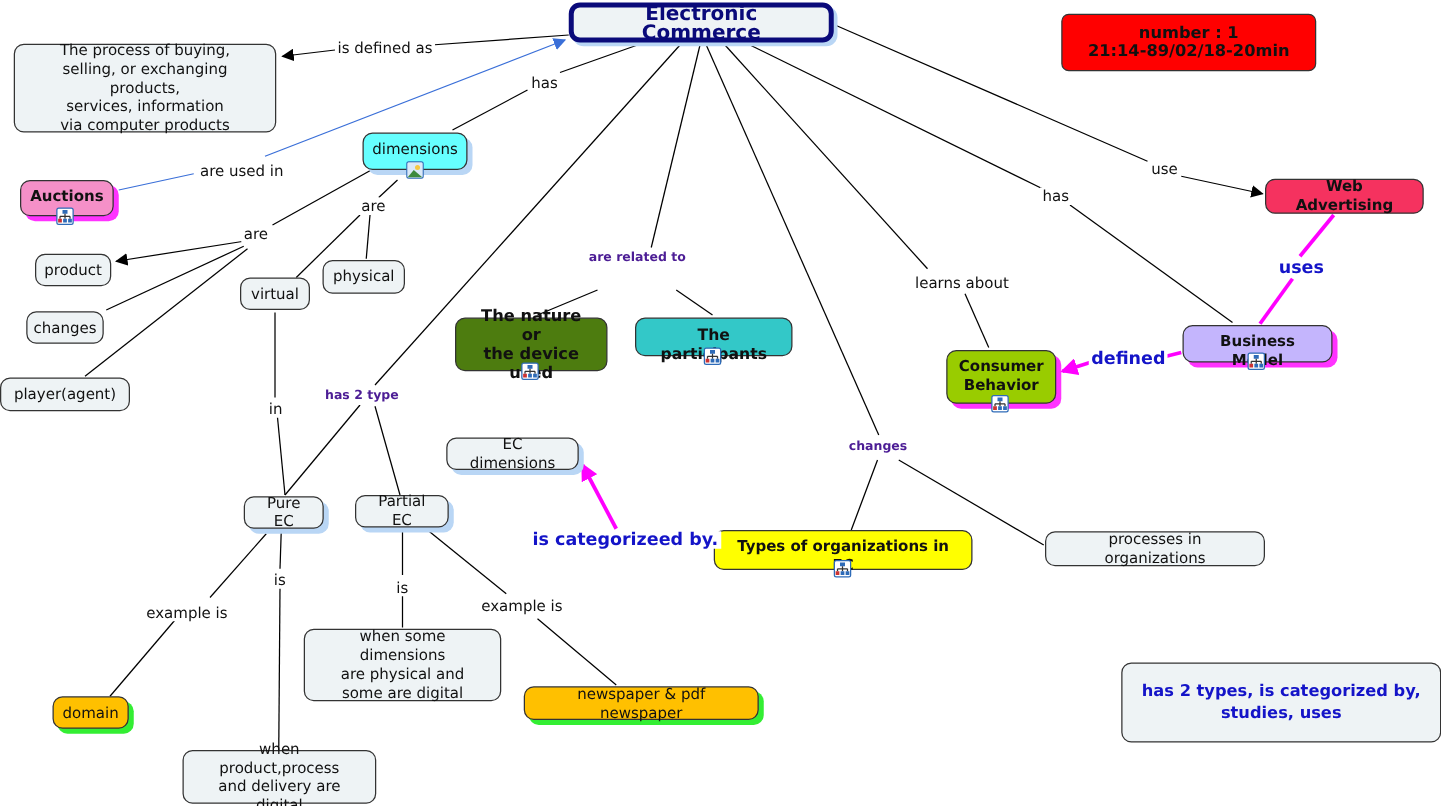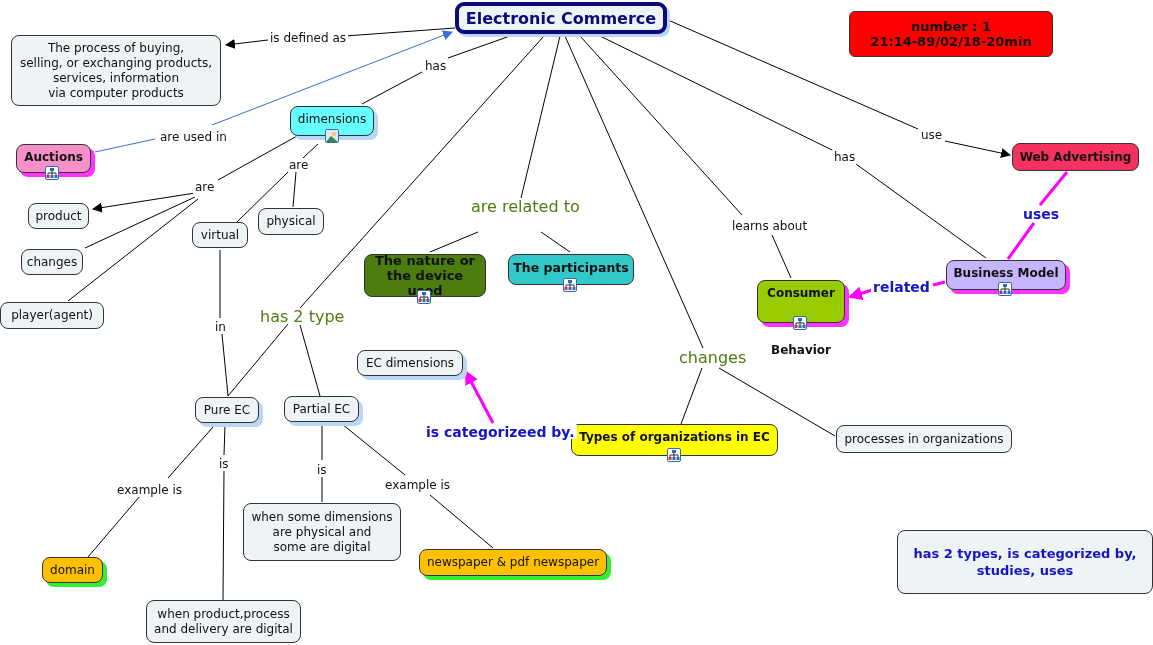--- a/index.html
+++ b/index.html
@@ -8,32 +8,32 @@
     background: #ffffff;
     font-family: "DejaVu Sans", "Liberation Sans", sans-serif;
     font-size: 12px; color: #000;
   }
   svg.links { position: absolute; left: 0; top: 0; width: 1153px; height: 645px; }
   .node {
     position: absolute; box-sizing: border-box;
     border: 1px solid #333; border-radius: 8px;
     background: #eef3f5;
     display: flex; align-items: center; justify-content: center;
-    text-align: center; line-height: 15px; padding: 2px 2px;
+    text-align: center; line-height: 15px; padding: 2px 12px;
     font-size: 12px; color: #111;
   }
   .node.shadow-blue { box-shadow: 4px 4px 0 #b9d6f5; }
   .node.shadow-pink { box-shadow: 4px 4px 0 #ff33ff; }
   .node.shadow-green { box-shadow: 4px 4px 0 #33ee33; }
   .bold { font-weight: bold; }
   .lbl {
     position: absolute; background: #fff; padding: 0 2px;
     font-size: 12px; color: #111; white-space: nowrap; line-height: 14px;
   }
-  .lbl.blue { color: #4d7c0f; font-weight: normal; font-size: 16px; }
+  .lbl.blue { color: #4c1d95; font-weight: bold; font-size: 10px; }
   .lbl.blue-big { color: #1414c8; font-weight: bold; font-size: 14px; }
   .sub-icon {
     position: absolute; width: 14px; height: 14px; box-sizing: border-box;
     border: 1px solid #2e6bb8; border-radius: 2px; background: #fff;
   }
   .sub-icon svg { display: block; }
 </style>
 </head>
 <body>
 
@@ -207,21 +207,21 @@
 <div class="sub-icon" style="left:998px;top:282px;">
   <svg width="12" height="12" viewBox="0 0 12 12">
       <rect x="4" y="1" width="4" height="3" fill="#2e6bb8"></rect>
       <path d="M6,4 V6 M2,6 H10 M2,6 V8 M10,6 V8 M6,6 V8" stroke="#333" stroke-width="1"></path>
       <rect x="0.5" y="8" width="3" height="3" fill="#c33"></rect>
       <rect x="4.5" y="8" width="3" height="3" fill="#2e6bb8"></rect>
       <rect x="8.5" y="8" width="3" height="3" fill="#2e6bb8"></rect>
     </svg>
 </div>
 
-<div class="node bold shadow-pink" style="left:757px;top:280px;width:88px;height:43px;background:#99cc00;flex-direction:column;justify-content:flex-start;padding-top:5px;gap:42px;">
+<div class="node bold shadow-pink" style="left:757px;top:280px;width:88px;height:43px;background:#99cc00;flex-direction:column;justify-content:flex-start;padding-top:5px;">
   <span>Consumer</span>
   <span>Behavior</span>
 </div>
 <div class="sub-icon" style="left:793px;top:316px;">
   <svg width="12" height="12" viewBox="0 0 12 12">
       <rect x="4" y="1" width="4" height="3" fill="#2e6bb8"></rect>
       <path d="M6,4 V6 M2,6 H10 M2,6 V8 M10,6 V8 M6,6 V8" stroke="#333" stroke-width="1"></path>
       <rect x="0.5" y="8" width="3" height="3" fill="#c33"></rect>
       <rect x="4.5" y="8" width="3" height="3" fill="#2e6bb8"></rect>
       <rect x="8.5" y="8" width="3" height="3" fill="#2e6bb8"></rect>
@@ -286,18 +286,18 @@
 <span class="lbl" style="left:193px;top:180px;">are</span>
 <span class="lbl" style="left:287px;top:158px;">are</span>
 <span class="lbl" style="left:213px;top:320px;">in</span>
 <span class="lbl blue" style="left:258px;top:310px;">has 2 type</span>
 <span class="lbl blue" style="left:469px;top:200px;">are related to</span>
 <span class="lbl blue" style="left:677px;top:351px;">changes</span>
 <span class="lbl" style="left:730px;top:219px;">learns about</span>
 <span class="lbl" style="left:832px;top:150px;">has</span>
 <span class="lbl" style="left:919px;top:128px;">use</span>
 <span class="lbl blue-big" style="left:1021px;top:207px;">uses</span>
-<span class="lbl blue-big" style="left:871px;top:280px;">related</span>
+<span class="lbl blue-big" style="left:871px;top:280px;">defined</span>
 <span class="lbl blue-big" style="left:424px;top:425px;">is categorizeed by.</span>
 <span class="lbl" style="left:217px;top:457px;">is</span>
 <span class="lbl" style="left:115px;top:483px;">example is</span>
 <span class="lbl" style="left:315px;top:463px;">is</span>
 <span class="lbl" style="left:383px;top:478px;">example is</span>
 
 </body></html>

